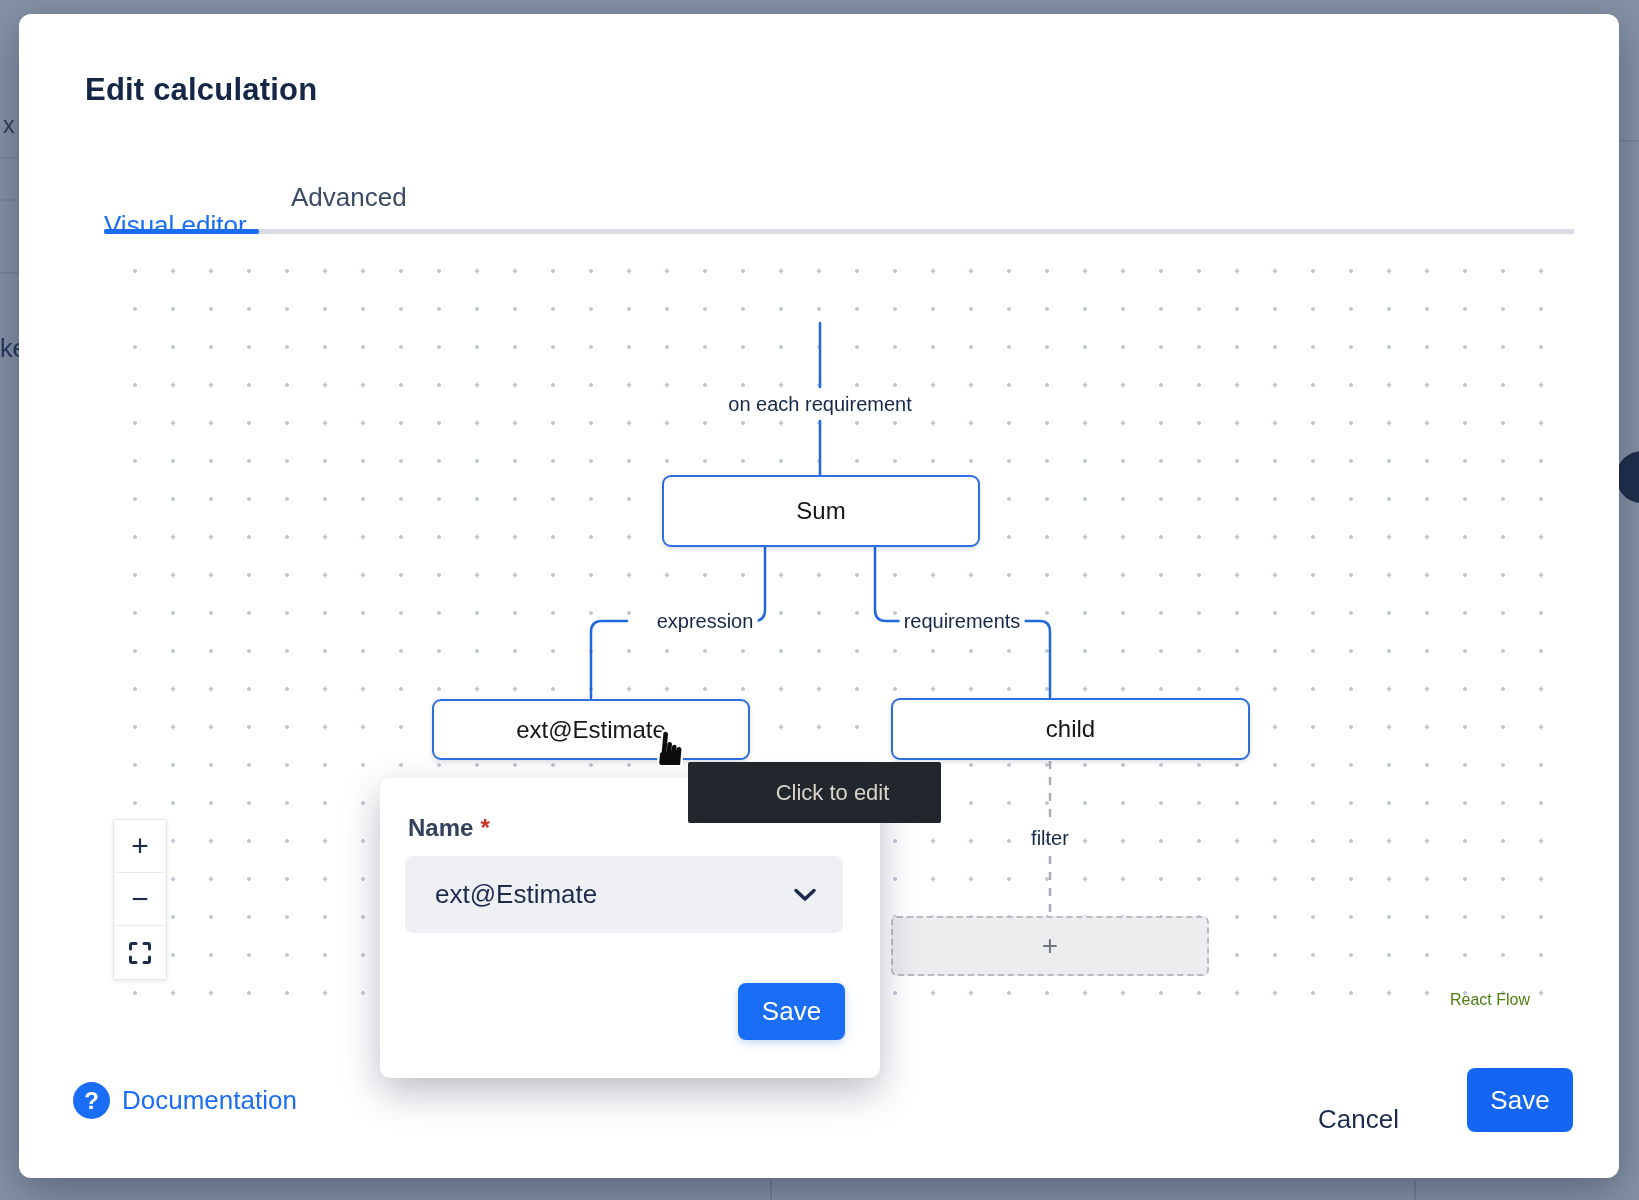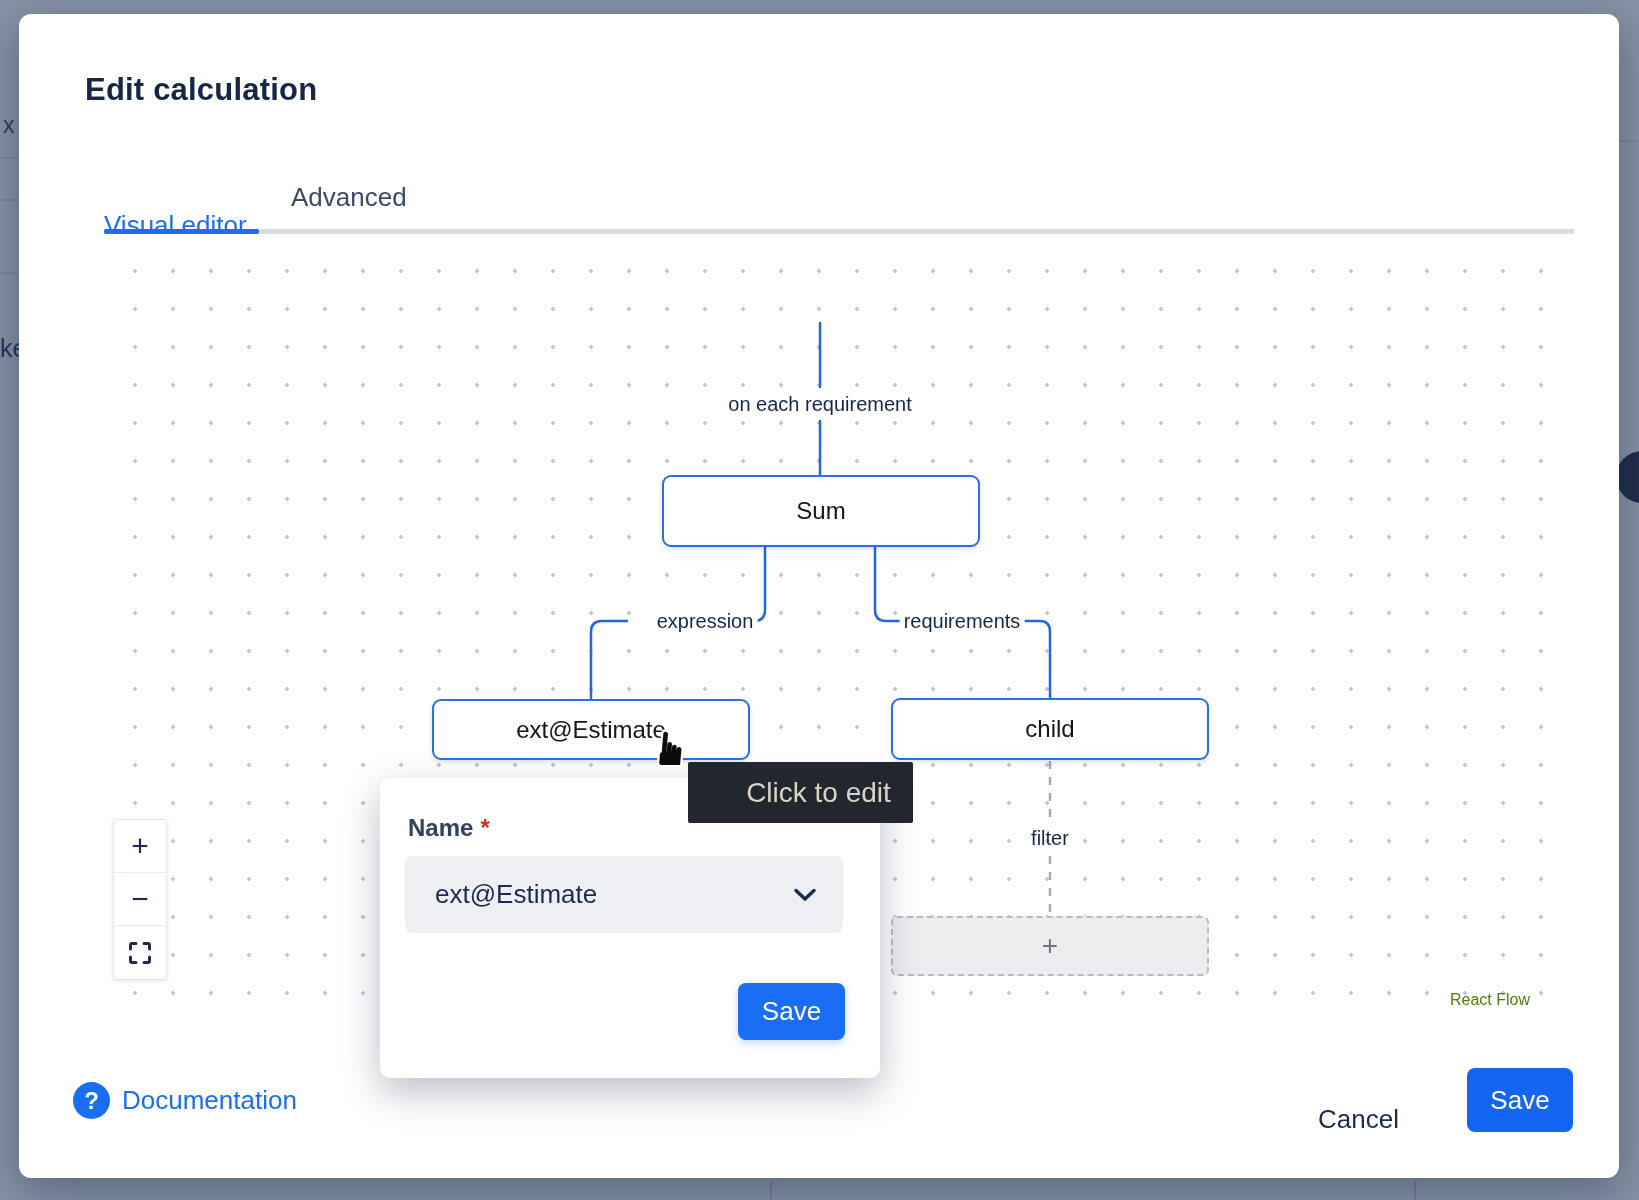--- a/index.html
+++ b/index.html
@@ -52,22 +52,22 @@
   .pop-req { color:#cb2f21; margin-left:7px; font-weight:700; }
   .pop-select { position:absolute; left:25px; top:78px; width:438px; height:77px; background:#eef0f3;
                 border-radius:8px; display:flex; align-items:center; cursor:pointer; }
   .pop-select-value { font-size:26px; color:#1c2b4e; margin-left:30px; }
   .pop-select svg { position:absolute; right:26px; top:32px; }
   .pop-save { position:absolute; left:358px; top:205px; width:107px; height:57px; background:#1a6ef5;
               border:none; border-radius:8px; color:#fff; font-size:26px; font-family:"Liberation Sans",sans-serif;
               display:flex; align-items:center; justify-content:center; cursor:pointer; box-shadow:0 3px 8px rgba(20,90,220,.25); }
 
   
-  .tooltip { position:absolute; left:688px; top:762px; width:225px; height:61px; background:#22262d;
-             color:#d9d4ca; font-size:28px; display:flex; align-items:center; justify-content:center; border-radius:2px;padding-left:36px; }
+  .tooltip { position:absolute; left:688px; top:762px; width:253px; height:61px; background:#22262d;
+             color:#d9d4ca; font-size:22px; display:flex; align-items:center; justify-content:center; border-radius:2px;padding-left:36px; }
   .cursor-hand { position:absolute; left:650px; top:722px; font-size:46px; color:#0b0b0b;
                  transform:rotate(-85deg);
                  text-shadow:-2px 0 0 #fff, 2px 0 0 #fff, 0 -2px 0 #fff, 0 2px 0 #fff,
                              -2px -2px 0 #fff, 2px 2px 0 #fff, -2px 2px 0 #fff, 2px -2px 0 #fff; }
 
   
   .doc-link { position:absolute; left:73px; top:1082px; display:flex; align-items:center; cursor:pointer; }
   .doc-icon { width:37px; height:37px; border-radius:50%; background:#1a6ef5; color:#fff; font-size:24px;
               font-weight:700; display:flex; align-items:center; justify-content:center; }
   .doc-label { margin-left:12px; font-size:26px; color:#1a6ef5; }
@@ -120,21 +120,21 @@
       </g>
     </svg>
 
     <div class="edge-label" style="left:801px; top:390px;">on each requirement</div>
     <div class="edge-label" style="left:658px; top:607px;margin-left:28px;">expression</div>
     <div class="edge-label" style="left:943px; top:607px;">requirements</div>
     <div class="edge-label" style="left:1031px; top:824px; background:transparent;">filter</div>
 
     <div class="node" style="left:643px; top:461px; width:318px; height:72px;">Sum</div>
     <div class="node" style="left:413px; top:685px; width:318px; height:61px;">ext@Estimate</div>
-    <div class="node" style="left:872px; top:684px; width:318px; height:62px;">child</div>
+    <div class="node" style="left:872px; top:684px; width:359px; height:62px;">child</div>
     <div class="node placeholder" style="left:872px; top:902px; width:318px; height:60px;">+</div>
 
     <div class="controls" style="left:94px; top:805px;">
       <div class="ctrl-btn">
           <span>+</span>
         </div>
       <div class="ctrl-btn">
           <span>−</span>
         </div>
       <div class="ctrl-btn">

